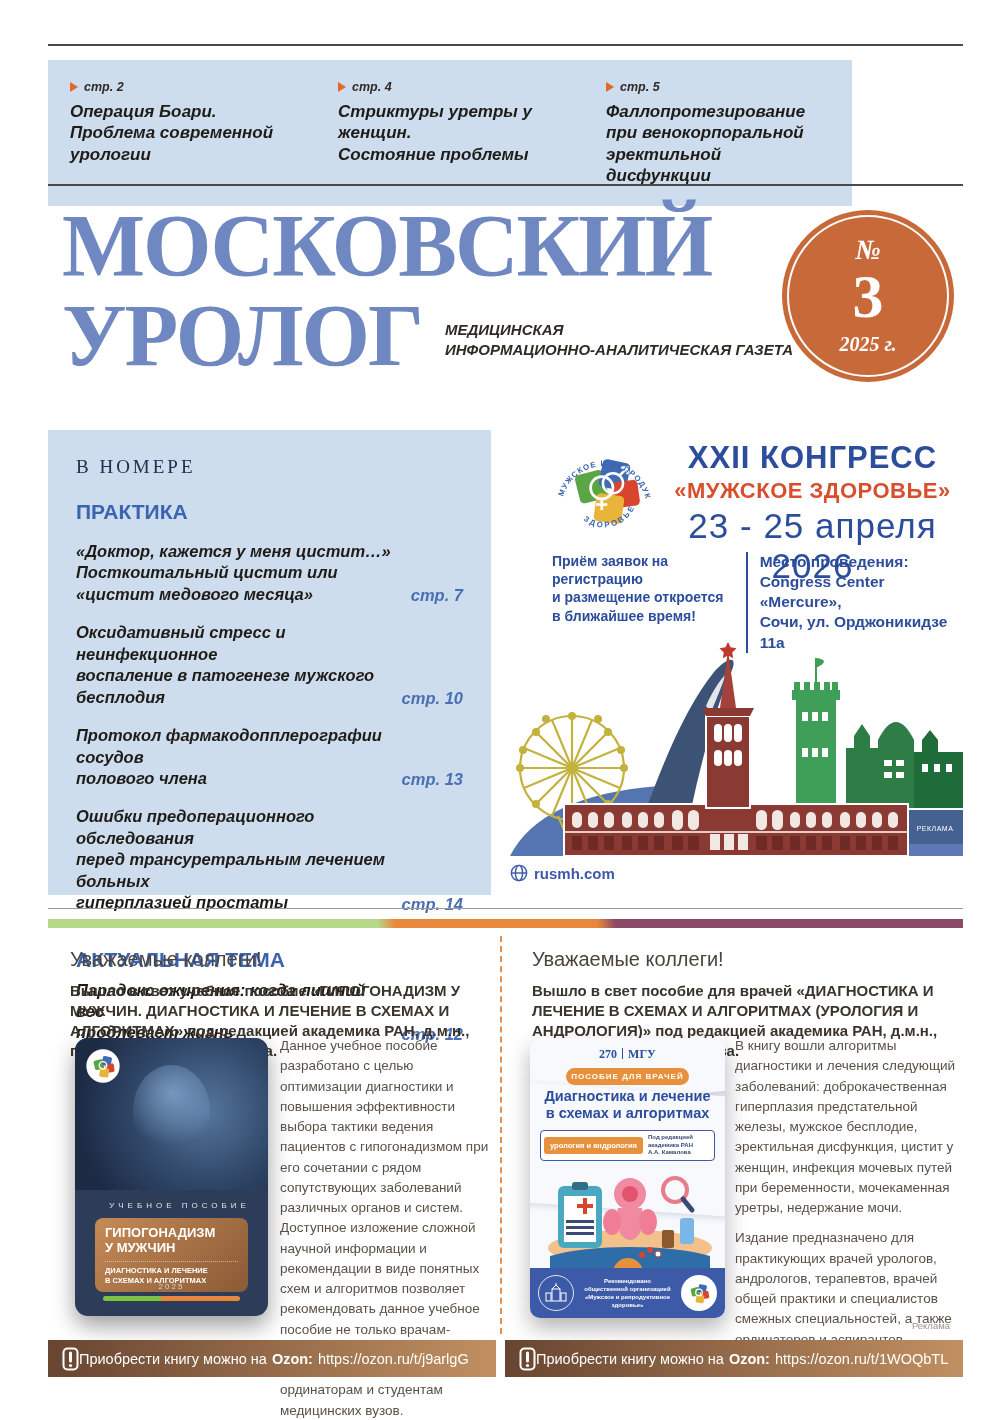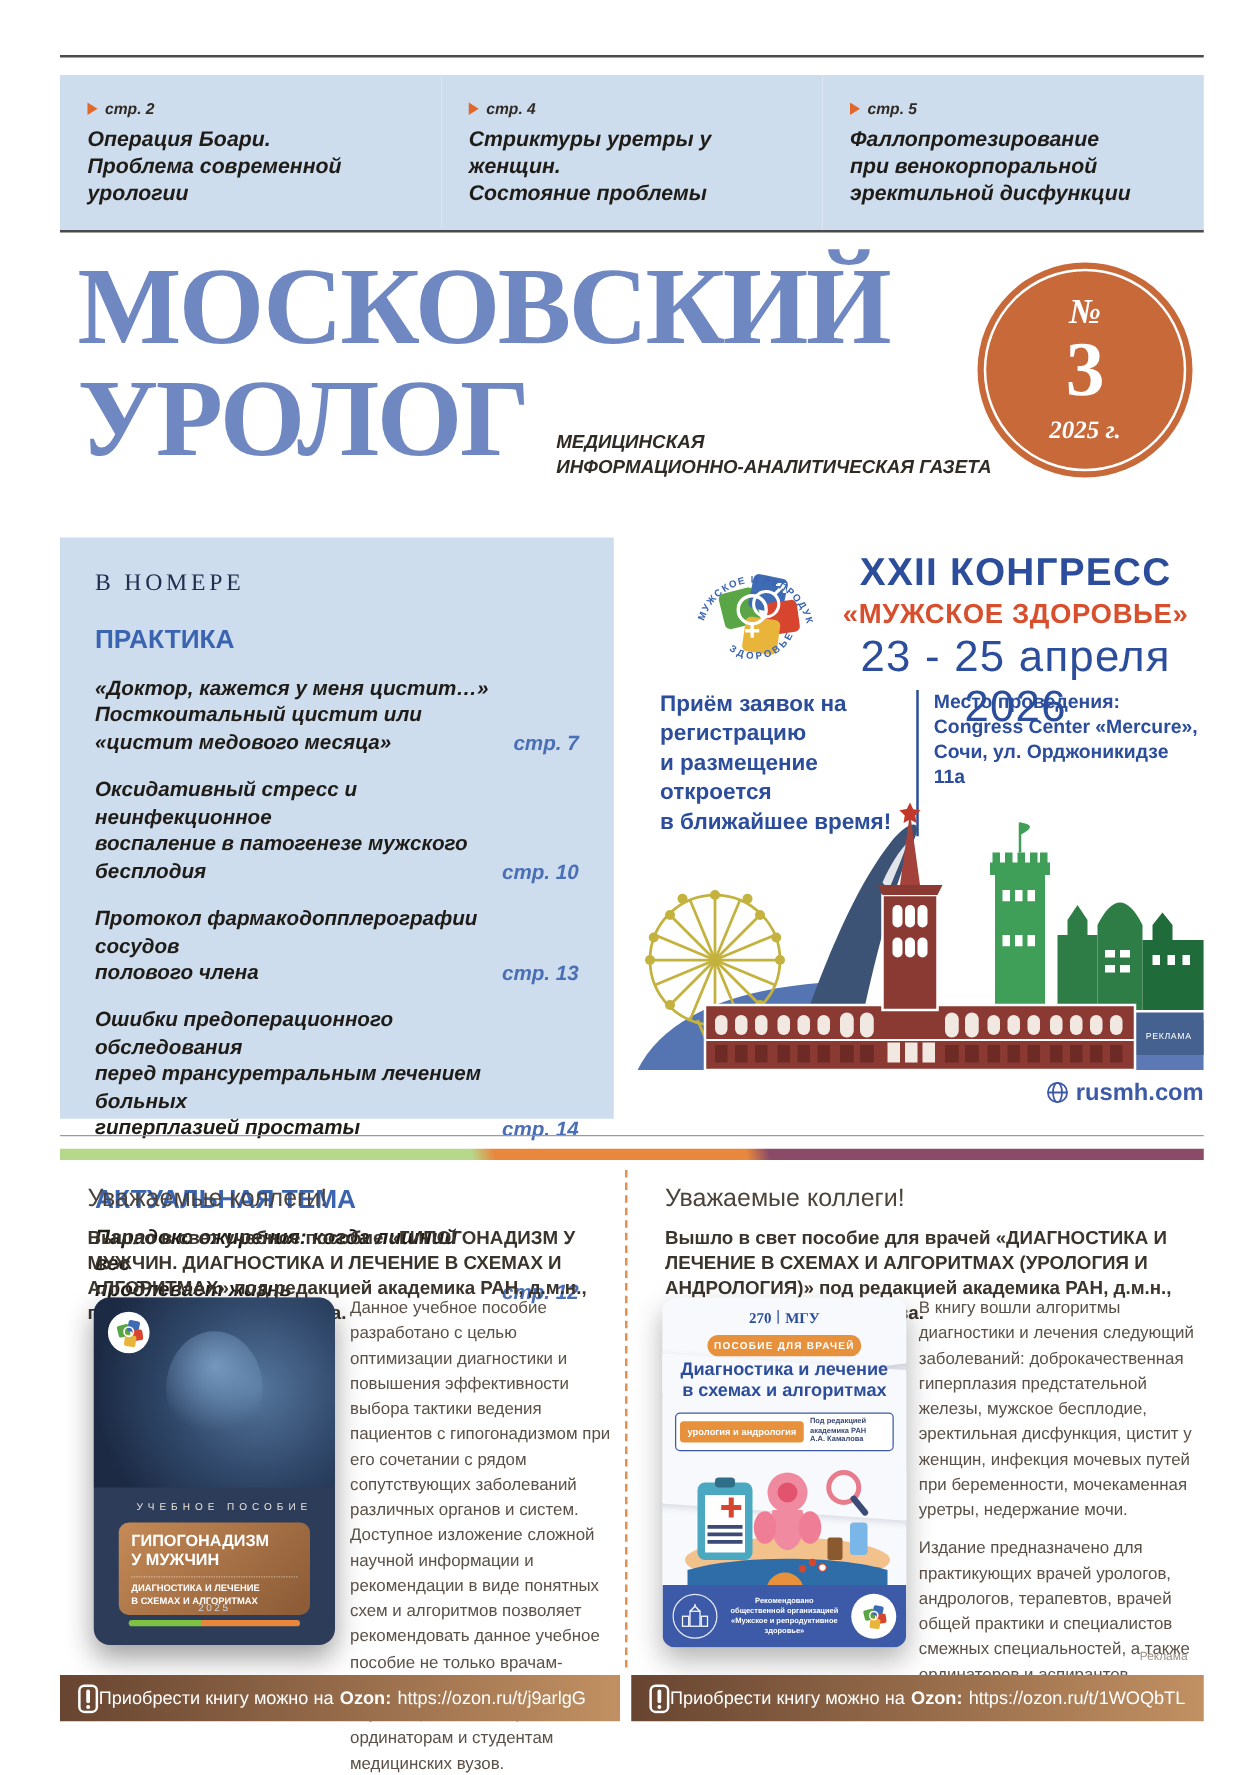--- a/index.html
+++ b/index.html
@@ -3,29 +3,29 @@
 <meta charset="utf-8">
 <style>
   * { margin:0; padding:0; box-sizing:border-box; }
   html,body { background:#ffffff; }
   body { font-family:"Liberation Sans", sans-serif; color:#222; }
   .page { position:relative; width:1000px; height:1420px; background:#fff; overflow:hidden; margin:0 auto; }
   .pre { white-space:pre-line; }
   .rule { position:absolute; left:48px; right:37px; height:2px; background:#4a4a4a; }
 
   
-  .teasers { position:absolute; left:48px; top:60px; width:915px; display:flex; }
+  .teasers { position:absolute; left:48px; top:60px; width:804px; display:flex; }
   .teaser { flex:1; background:#cdddee; padding:20px 22px; min-height:112px; }
   .teaser-page { display:flex; align-items:center; gap:6px; font-size:12.5px; font-style:italic; font-weight:700; color:#2f2a24; }
   .tri { width:0; height:0; border-left:8px solid #e2672b; border-top:5px solid transparent; border-bottom:5px solid transparent; }
   .teaser-title { margin-top:7px; font-size:17px; font-weight:700; font-style:italic; color:#1f1c18; line-height:1.25; }
 
   
   .mast-title { position:absolute; left:62px; font-family:"Liberation Serif", serif; font-weight:700; color:#7088c1; font-size:88px; line-height:1; letter-spacing:-2px; }
-  .mast-sub { position:absolute; left:445px; top:344px; font-size:15px; font-style:italic; font-weight:600; color:#2f2a24; line-height:1.35; }
+  .mast-sub { position:absolute; left:445px; top:320px; font-size:15px; font-style:italic; font-weight:600; color:#2f2a24; line-height:1.35; }
   .issue { position:absolute; left:782px; top:210px; width:172px; height:172px; border-radius:50%; background:#c8693a; }
   .issue::before { content:""; position:absolute; inset:5px; border:2.5px solid #fff; border-radius:50%; }
   .issue-inner { position:absolute; inset:0; display:flex; flex-direction:column; align-items:center; justify-content:center; color:#fff; font-family:"Liberation Serif", serif; }
   .issue-no { font-style:italic; font-weight:700; font-size:28px; line-height:1; }
   .issue-num { font-weight:700; font-size:62px; line-height:1.05; }
   .issue-year { font-style:italic; font-weight:700; font-size:20px; margin-top:4px; }
 
   
   .toc { position:absolute; left:48px; top:430px; width:443px; height:465px; background:#cdddee; padding:26px 28px 20px 28px; }
   .toc-header { font-family:"Liberation Serif", serif; font-size:19px; letter-spacing:3px; color:#22304f; }
@@ -35,24 +35,24 @@
   .toc-item-page { font-size:16.5px; font-style:italic; font-weight:600; color:#4a6fb5; white-space:nowrap; }
 
   
   .congress { position:absolute; left:510px; top:430px; width:453px; height:470px; }
   .cg-logo { position:absolute; left:38px; top:4px; width:112px; height:112px; }
   .cg-head { position:absolute; left:152px; top:10px; right:0; text-align:center; }
   .cg-title { font-size:31px; font-weight:800; color:#2b4d9b; letter-spacing:1px; }
   .cg-sub { font-size:22px; font-weight:800; color:#d84f2e; margin-top:2px; letter-spacing:.5px; }
   .cg-date { font-size:35px; font-weight:500; color:#2b4d9b; margin-top:2px; letter-spacing:1px; }
   .cg-info { position:absolute; left:18px; top:122px; right:0; display:flex; }
-  .cg-reg { width:196px; font-size:18px; font-weight:700; color:#2b4d9b; line-height:1.3; }
+  .cg-reg { width:196px; font-size:14px; font-weight:700; color:#2b4d9b; line-height:1.3;margin-left:24px; }
   .cg-venue { border-left:2px solid #2b4d9b; padding-left:12px; margin-left:10px; font-size:15.5px; font-weight:600; color:#2b4d9b; line-height:1.3; }
   .cg-sky { position:absolute; left:0; top:190px; width:453px; height:238px; }
-  .cg-site { position:absolute; left:0; top:434px; width:100%; text-align:right; font-size:19px; font-weight:600; color:#3d5aa8; }
+  .cg-site { position:absolute; left:0; top:434px; width:100%; text-align:left; font-size:15px; font-weight:600; color:#3d5aa8; }
   .cg-site svg { vertical-align:-3px; margin-right:6px; }
 
   
   .mid-line { position:absolute; left:48px; right:37px; top:908px; height:1px; background:#9a9a9a; }
   .tri-bar { position:absolute; left:48px; right:37px; top:919px; height:9px;
     background:linear-gradient(78deg,#b6d88b 0%, #b6d88b 36%, #e8883c 38%, #e8883c 60%, #8c4a69 62%, #8c4a69 100%); }
   .col-divider { position:absolute; left:500px; top:936px; height:398px; border-left:2px dashed #e09050; }
 
   
   .bk-col { position:absolute; top:948px; }

